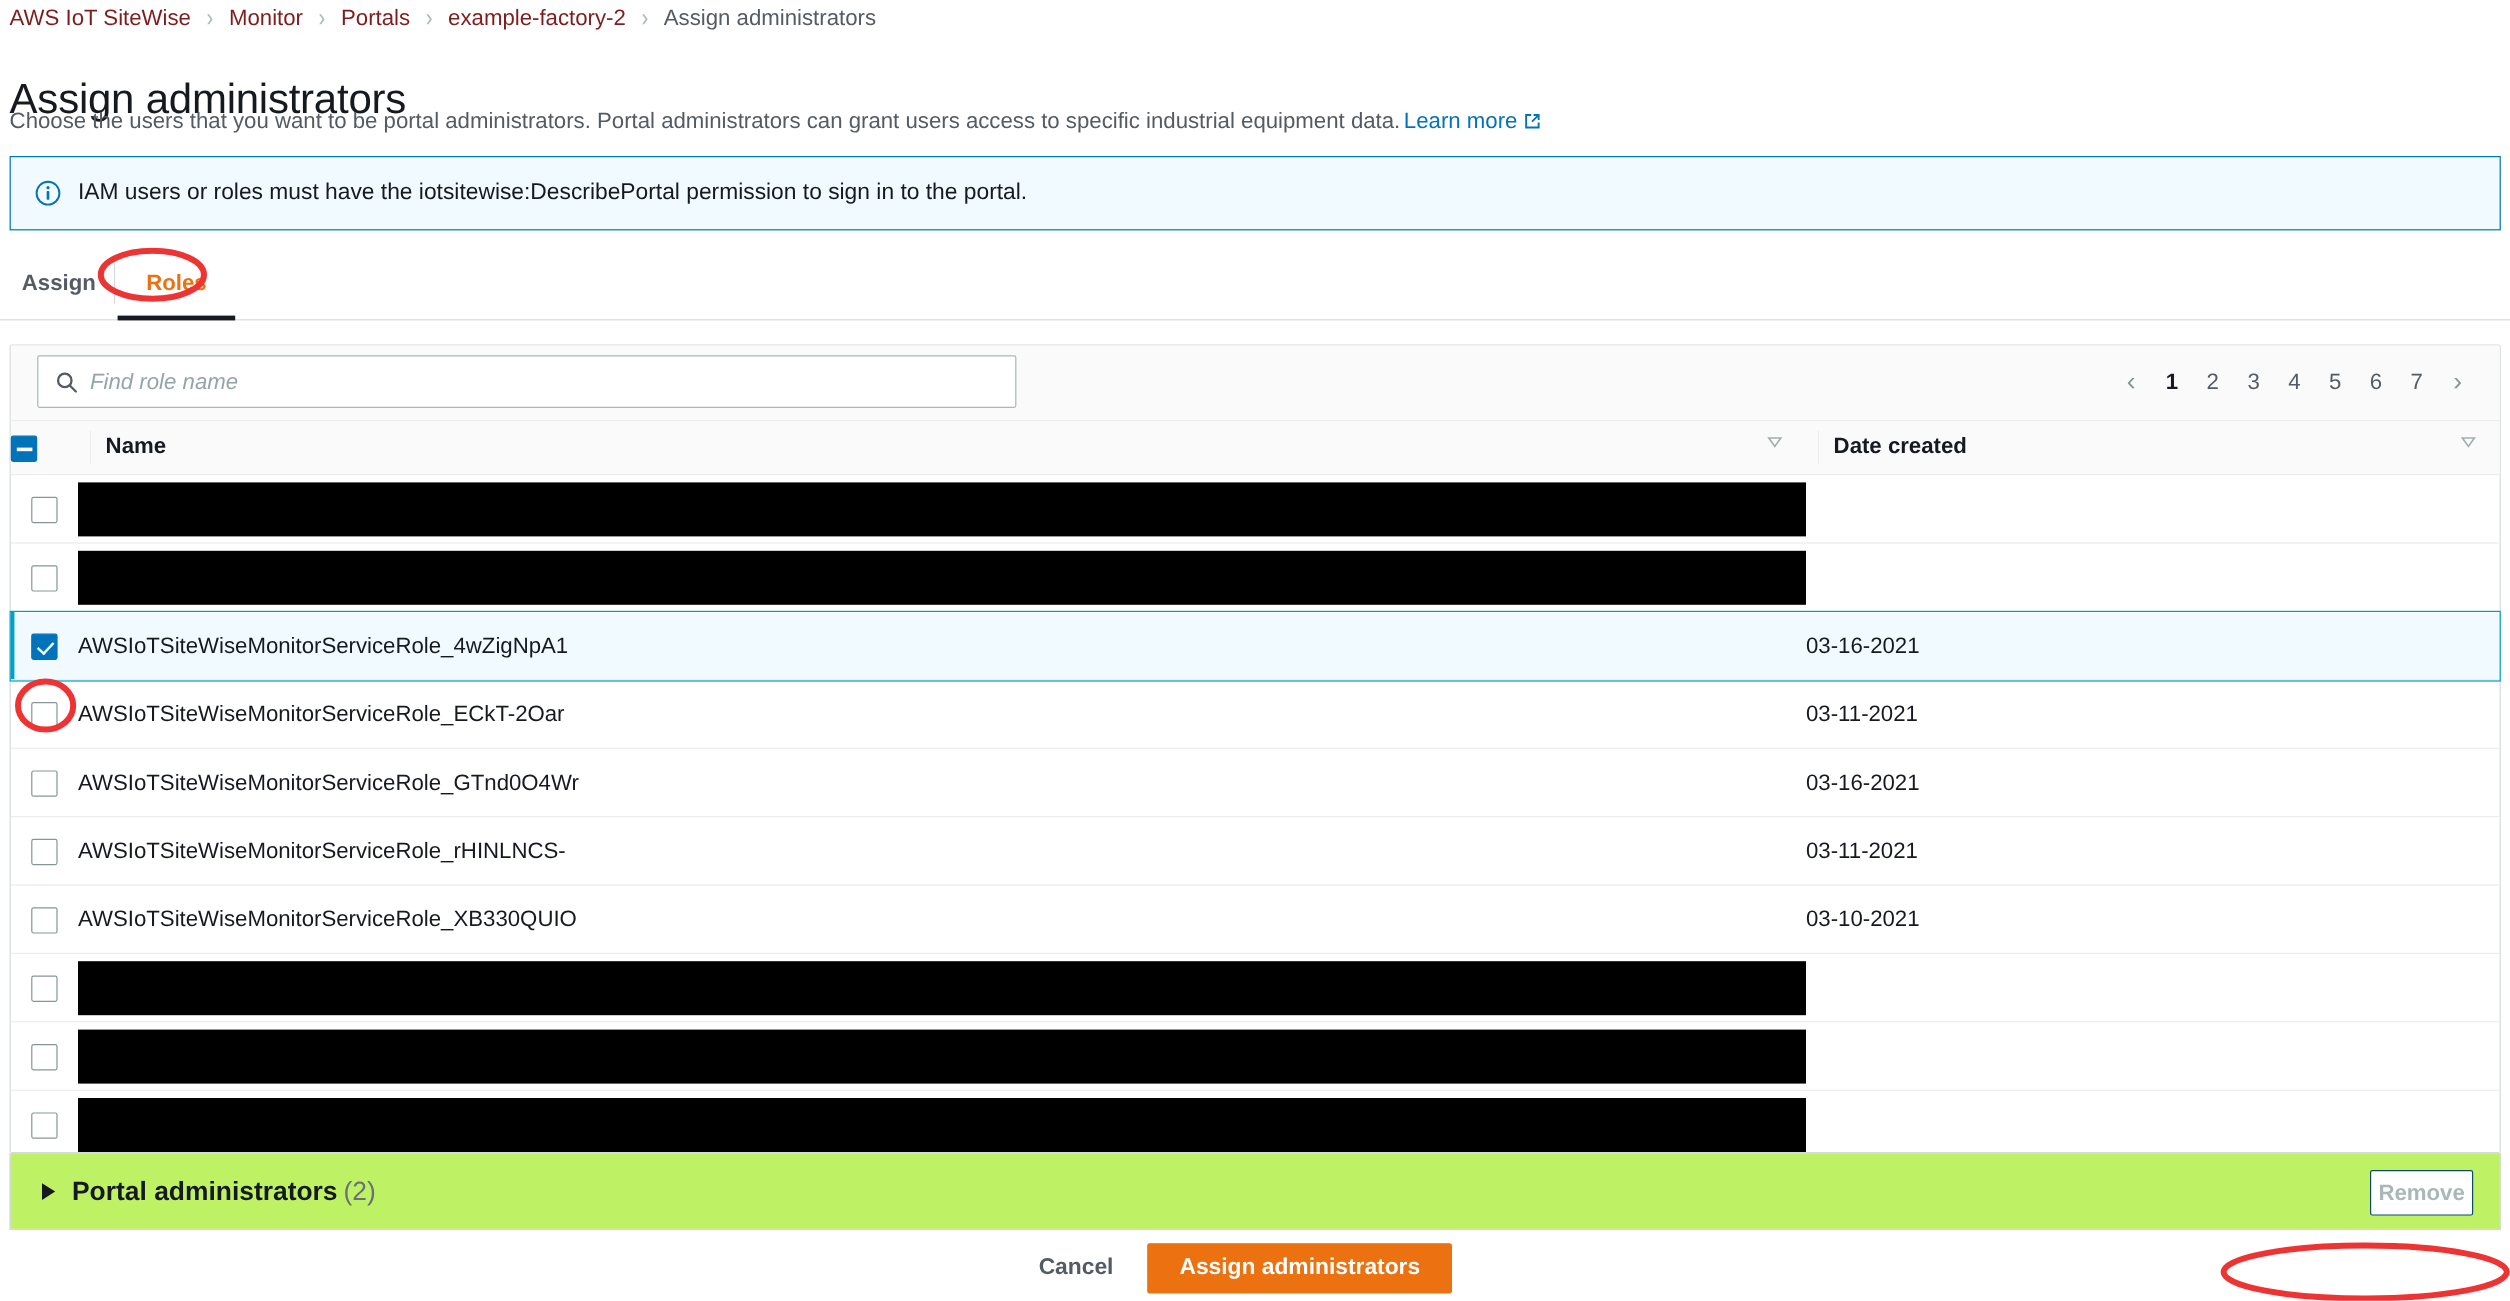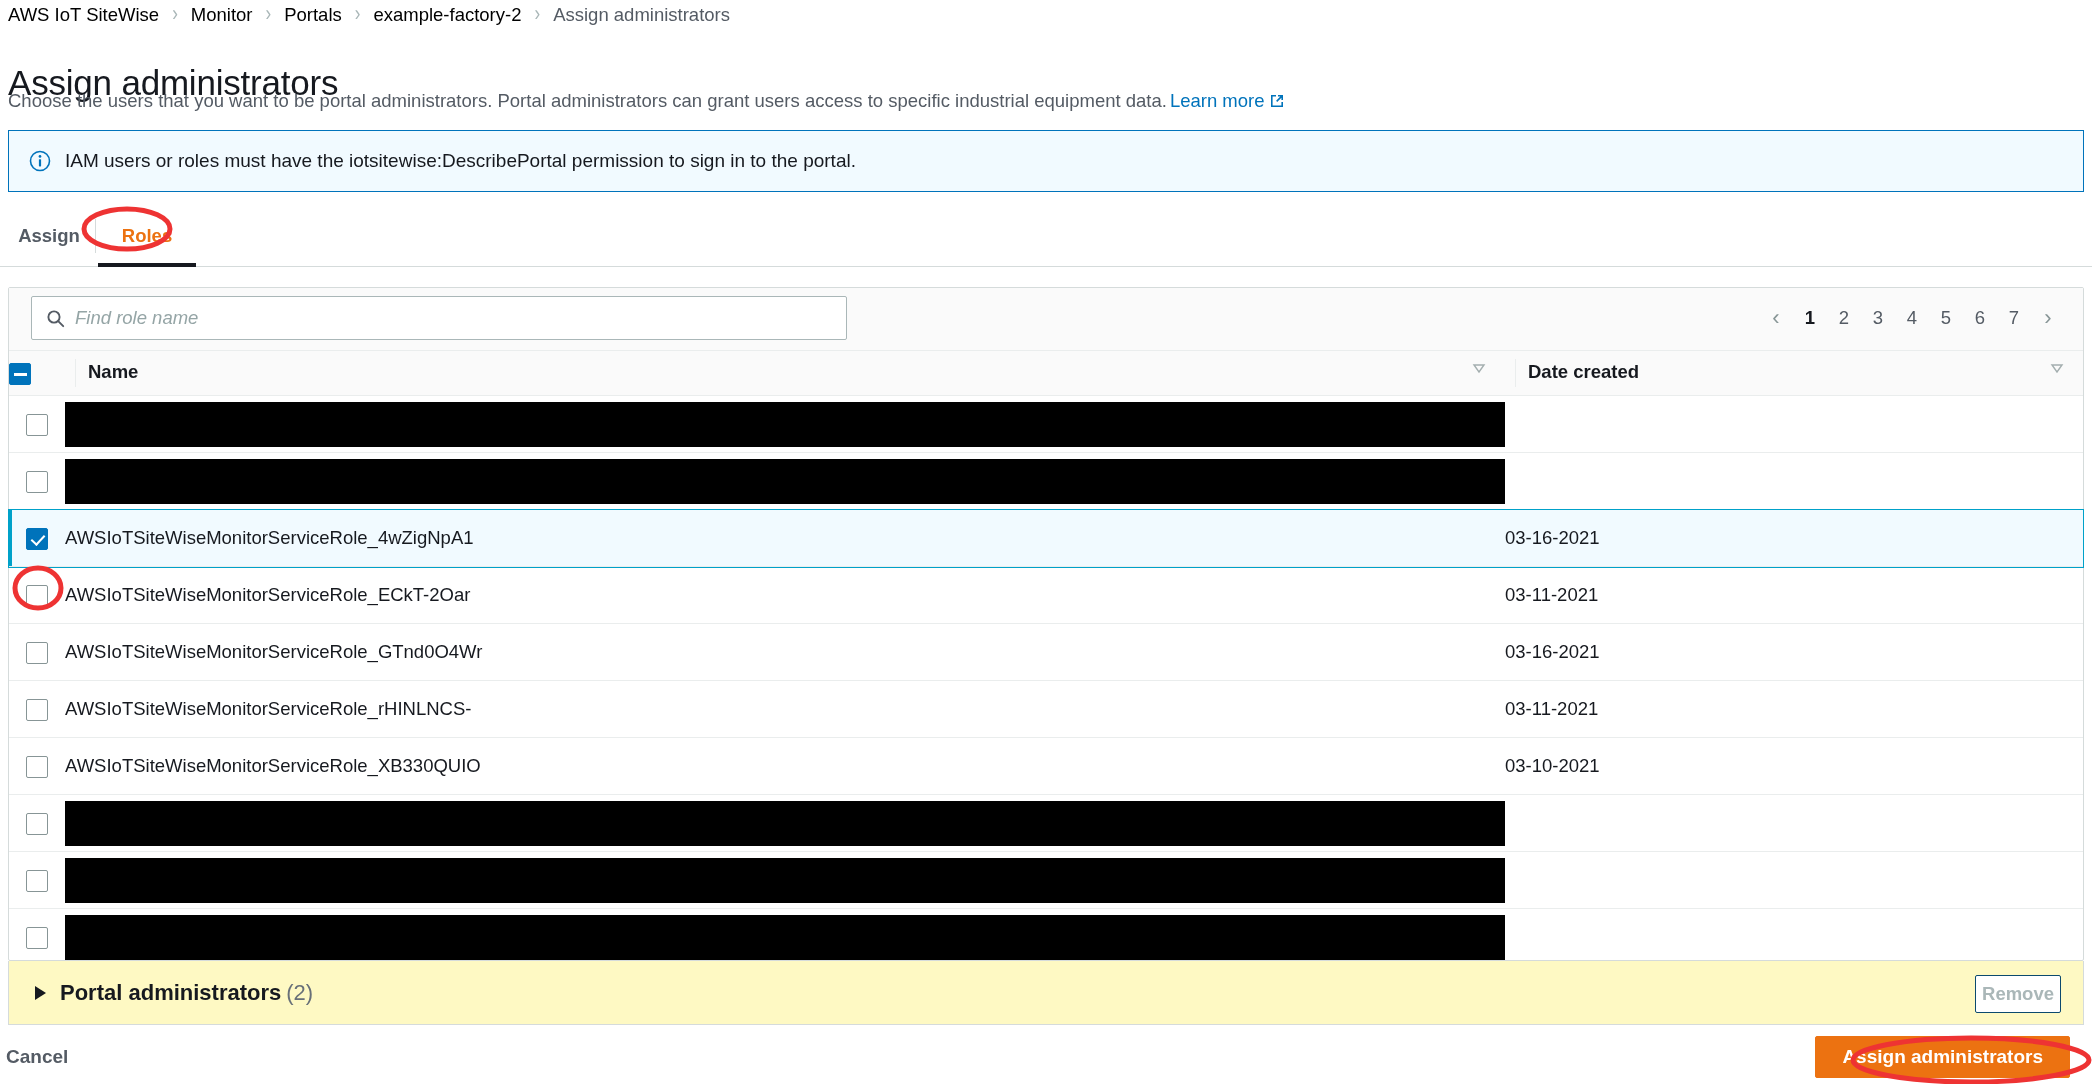--- a/index.html
+++ b/index.html
@@ -12,21 +12,21 @@
     overflow: hidden;
   }
   .page { position: relative; width: 2092px; height: 1084px; background:#ffffff; }
 
   
   .breadcrumb {
     position:absolute; left:8px; top:4px;
     display:flex; align-items:center; gap:0;
     font-size:18.5px; line-height:22px;
   }
-  .crumb-link { color:#000000; cursor:pointer; white-space:nowrap; }
+  .crumb-link { color:#7f1d1d; cursor:pointer; white-space:nowrap; }
   .crumb-current { color:#545b64; white-space:nowrap; }
   .crumb-sep {
     color:#aab7b8; margin:0 13px; font-size:17px;
     display:inline-block; transform:scaleY(1.25);
   }
 
   
   .page-title {
     position:absolute; left:8px; top:38px;
     font-size:35px; line-height:44px; font-weight:400;
@@ -164,42 +164,42 @@
   }
   tr.selected td { background:#f1faff; }
   tr.selected td:first-child { box-shadow: inset 3px 0 0 #00a1c9; }
   tr.selected { outline:1px solid #00a1c9; }
 
   .redact { display:block; background:#000000; height:45px; }
 
   
   .admins {
     position:absolute; left:8px; top:961px; width:2076px; height:64px;
-    background:#fef9c3; border:1px solid #d5dbdb; border-top:none;
+    background:#bef264; border:1px solid #d5dbdb; border-top:none;
     display:flex; align-items:center;
   }
   .admins-toggle {
     display:flex; align-items:center; gap:14px;
     margin-left:26px; cursor:pointer;
   }
   .caret { width:0; height:0; border-left:11px solid #16191f;
            border-top:7px solid transparent; border-bottom:7px solid transparent; }
   .admins-title { font-size:22px; font-weight:700; color:#16191f; }
   .admins-count { font-weight:400; color:#687078; margin-left:5px; }
   .btn-remove {
     position:absolute; right:22px; top:14px;
     height:38px; padding:0 6px; border:1px solid #0c4a6e; border-radius:2px;
     background:#ffffff; color:#aab7b8; font-size:18.5px; font-weight:700;
     font-family:"Liberation Sans", sans-serif; cursor:default;
   }
 
   
   .footer {
     position:absolute; left:0; top:1030px; width:2092px; height:54px;
-    display:flex; align-items:center; justify-content:space-between;
+    display:flex; align-items:center; justify-content:center;
     padding-right:22px; gap:22px;
   }
   .btn-cancel {
     background:transparent; border:none; color:#545b64;
     font-size:19px; font-weight:700; cursor:pointer;
     font-family:"Liberation Sans", sans-serif; padding:8px 6px;
   }
   .btn-primary {
     background:#ec7211; border:1px solid #ec7211; border-radius:2px;
     color:#ffffff; font-size:19px; font-weight:700; cursor:pointer;

